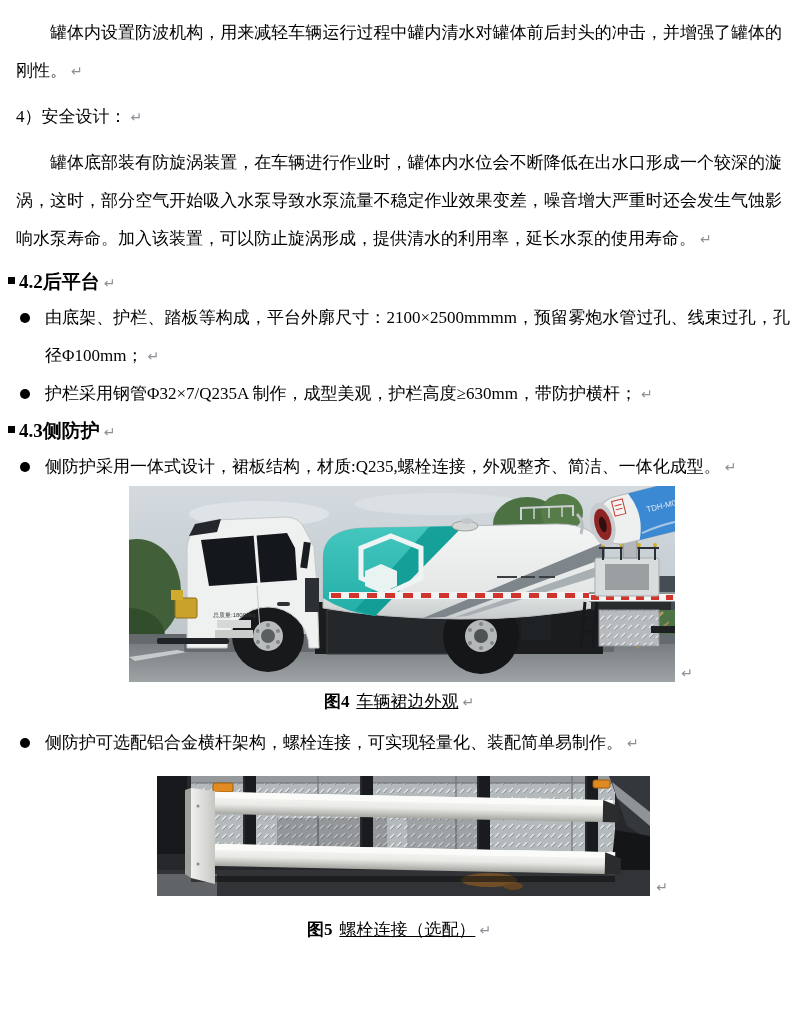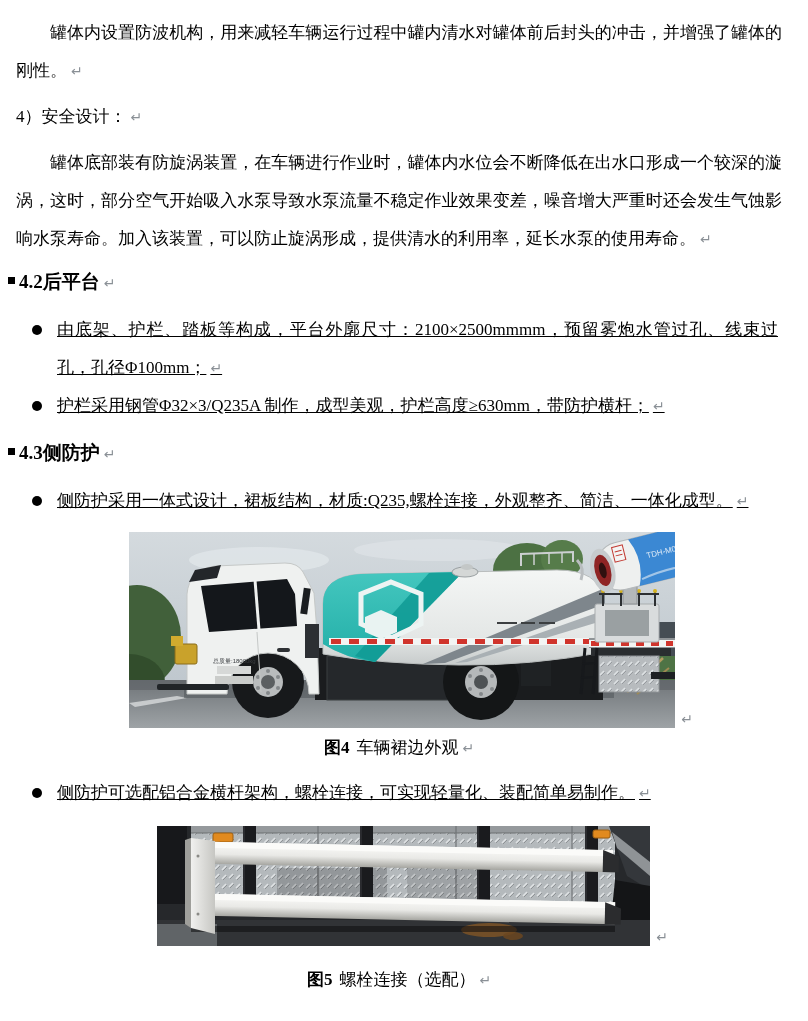--- a/index.html
+++ b/index.html
@@ -7,47 +7,47 @@
     width:808px;height:1021px;overflow:hidden;background:#ffffff;
     font-family:"Liberation Serif","DejaVu Serif",serif;
     color:#000;font-size:17px;line-height:38px;
     padding:6px 18px 0 8px;box-sizing:border-box;
   }
   p{margin:8px;text-align:justify;}
   .indent{text-indent:2em;}
   .pm{color:#8a9096;font-family:"DejaVu Sans",sans-serif;font-size:14px;margin-left:4px;font-weight:normal;}
   h2{margin:2px 0 0 0;font-size:19px;line-height:32px;font-weight:bold;}
   .sq{display:inline-block;width:7px;height:7px;background:#000;vertical-align:4px;margin-right:4px;}
-  ul{list-style:none;margin:12px;padding:0;text-decoration:underline;}
+  ul{list-style:none;margin:0;padding:0;}
   li{position:relative;padding-left:37px;line-height:38px;text-align:justify;}
   .blt{position:absolute;left:12px;top:14px;width:10px;height:10px;border-radius:50%;background:#000;}
   .figure{position:relative;font-size:0;line-height:0;}
   .figure .pm{position:absolute;right:-18px;bottom:2px;font-size:14px;line-height:14px;}
   #fig1{margin:0 0 0 121px;width:546px;height:196px;}
   #fig2{margin:14px 0 0 149px;width:493px;height:120px;}
   .cap{text-align:center;line-height:28px;}
   .cap1{margin-top:6px;}
   .cap2{margin-top:20px;}
-  .cap .ct{margin-left:7px;}
+  .cap .ct{margin-left:7px;text-decoration:underline;}
   svg{display:block;}
 </style>
 </head>
 <body>
 
 <p class="indent"><span>罐体内设置防波机构，用来减轻车辆运行过程中罐内清水对罐体前后封头的冲击，并增强了罐体的刚性。</span><span class="pm">↵</span></p>
 
 <p><span>4）安全设计：</span><span class="pm">↵</span></p>
 
 <p class="indent"><span>罐体底部装有防旋涡装置，在车辆进行作业时，罐体内水位会不断降低在出水口形成一个较深的漩涡，这时，部分空气开始吸入水泵导致水泵流量不稳定作业效果变差，噪音增大严重时还会发生气蚀影响水泵寿命。加入该装置，可以防止旋涡形成，提供清水的利用率，延长水泵的使用寿命。</span><span class="pm">↵</span></p>
 
 <h2><span class="sq"></span><span>4.2后平台</span><span class="pm">↵</span></h2>
 
 <ul>
   <li><span class="blt"></span><span>由底架、护栏、踏板等构成，平台外廓尺寸：2100×2500mmmm，预留雾炮水管过孔、线束过孔，孔径Φ100mm；</span><span class="pm">↵</span></li>
-  <li><span class="blt"></span><span>护栏采用钢管Φ32×3/Q235A 制作，成型美观，护栏高度≥630mm，带防护横杆；</span><span class="pm">↵</span></li>
+  <li><span class="blt"></span><span>护栏采用钢管Φ32×7/Q235A 制作，成型美观，护栏高度≥630mm，带防护横杆；</span><span class="pm">↵</span></li>
 </ul>
 
 <h2><span class="sq"></span><span>4.3侧防护</span><span class="pm">↵</span></h2>
 
 <ul>
   <li><span class="blt"></span><span>侧防护采用一体式设计，裙板结构，材质:Q235,螺栓连接，外观整齐、简洁、一体化成型。</span><span class="pm">↵</span></li>
 </ul>
 
 <div class="figure" id="fig1">
   <svg width="546" height="196" viewBox="0 0 546 196">

